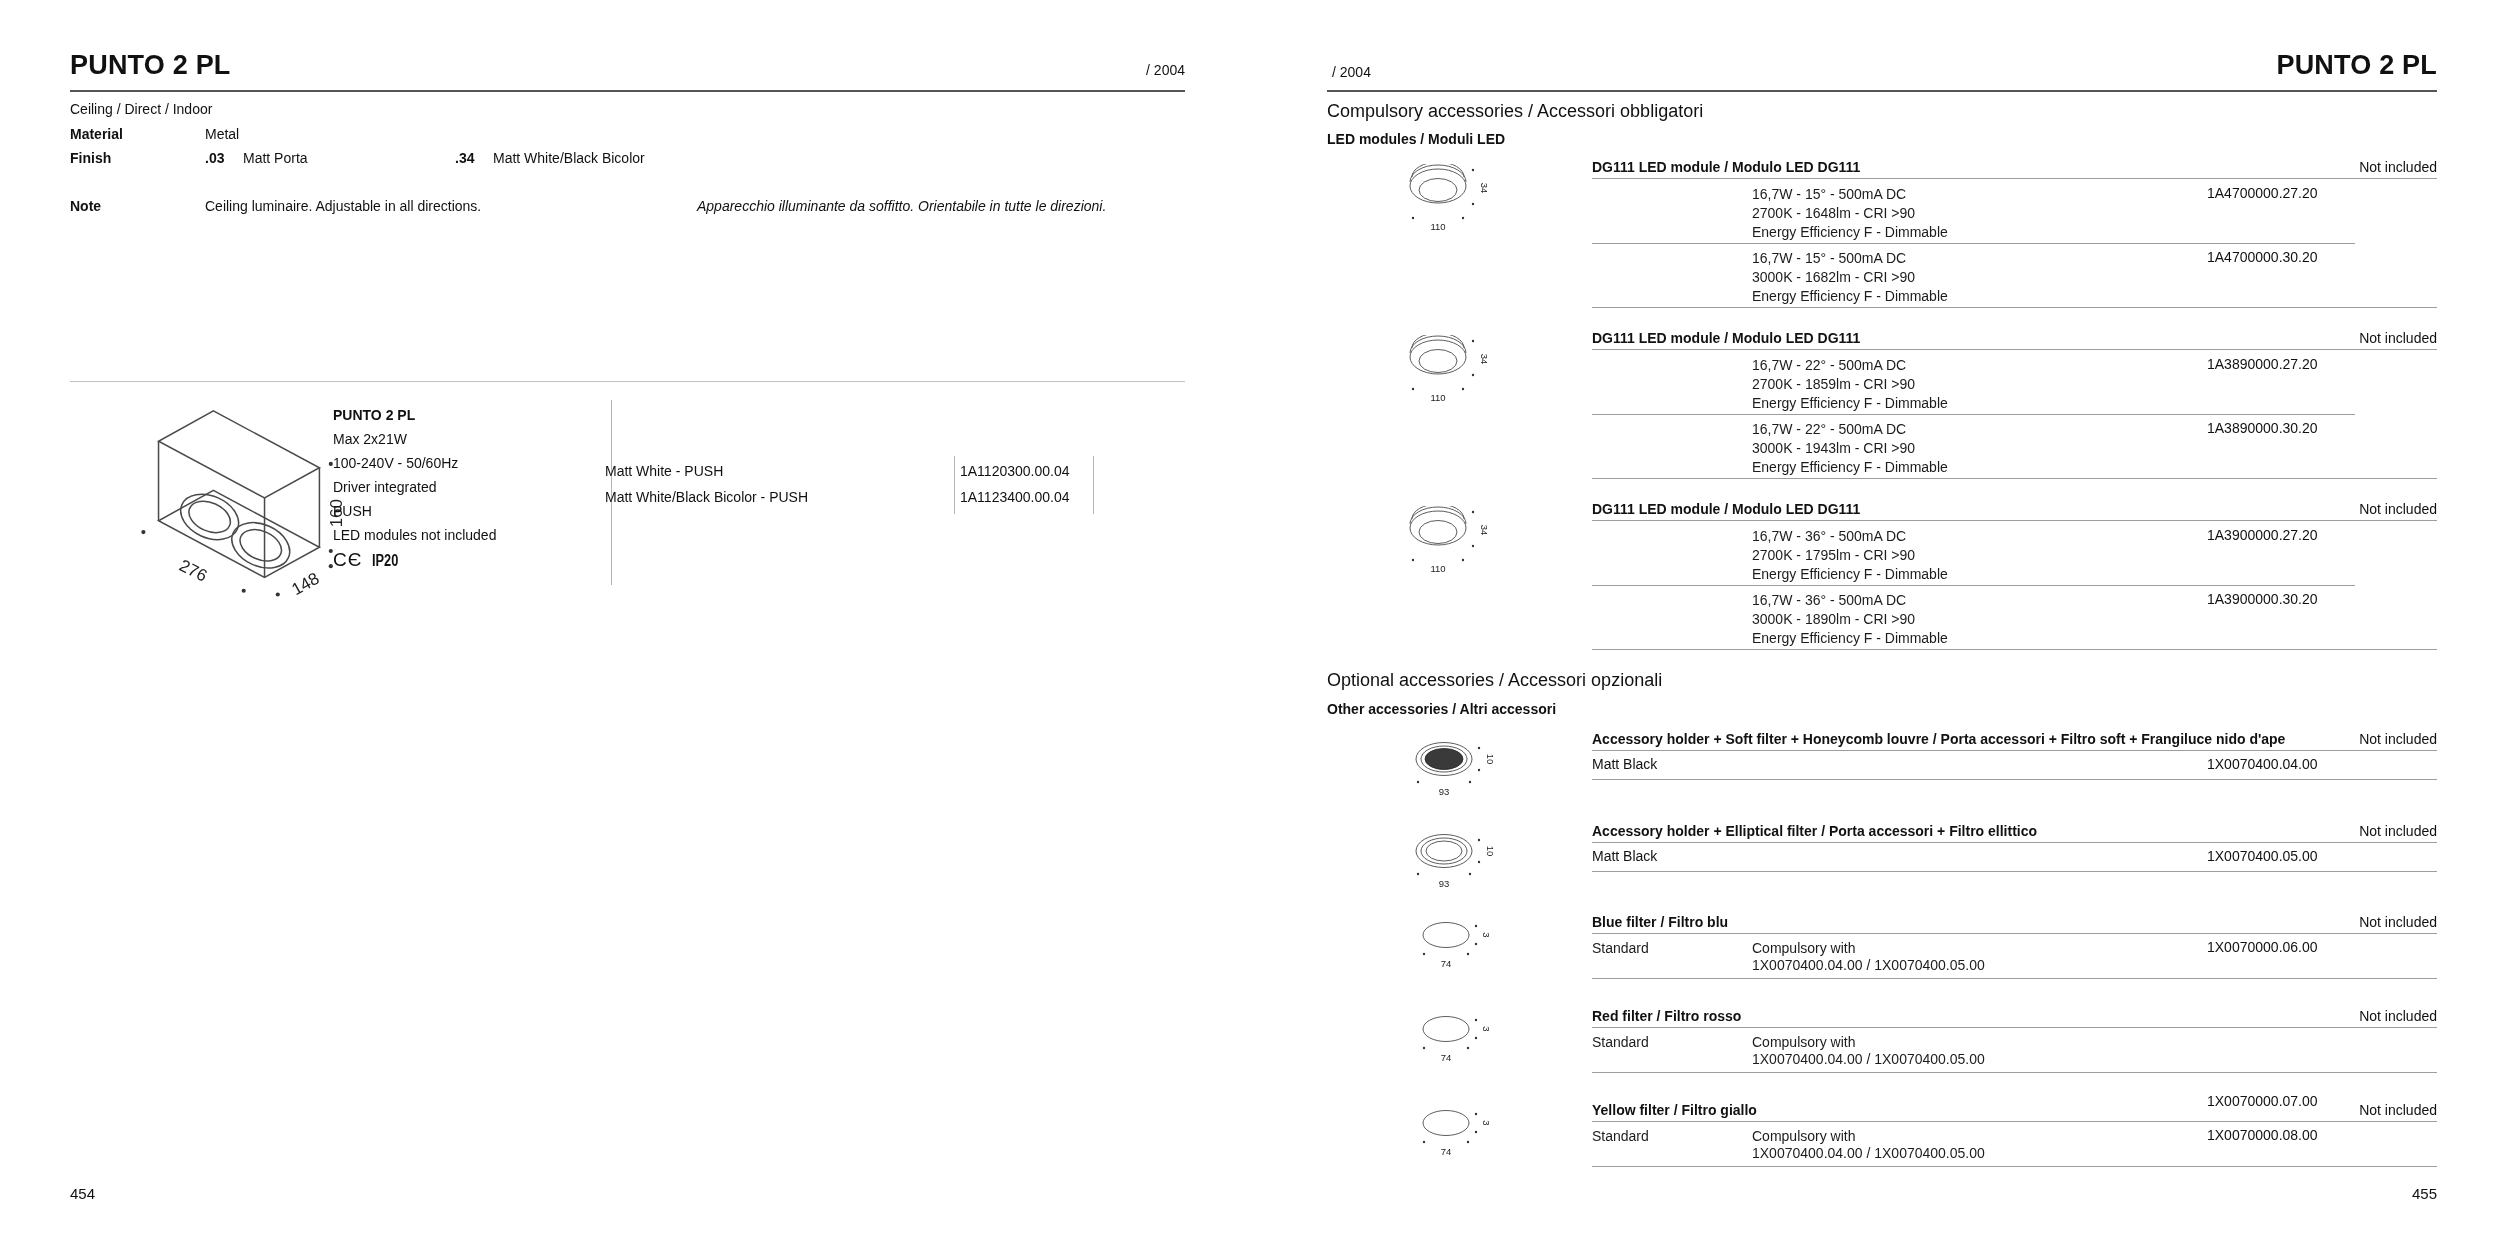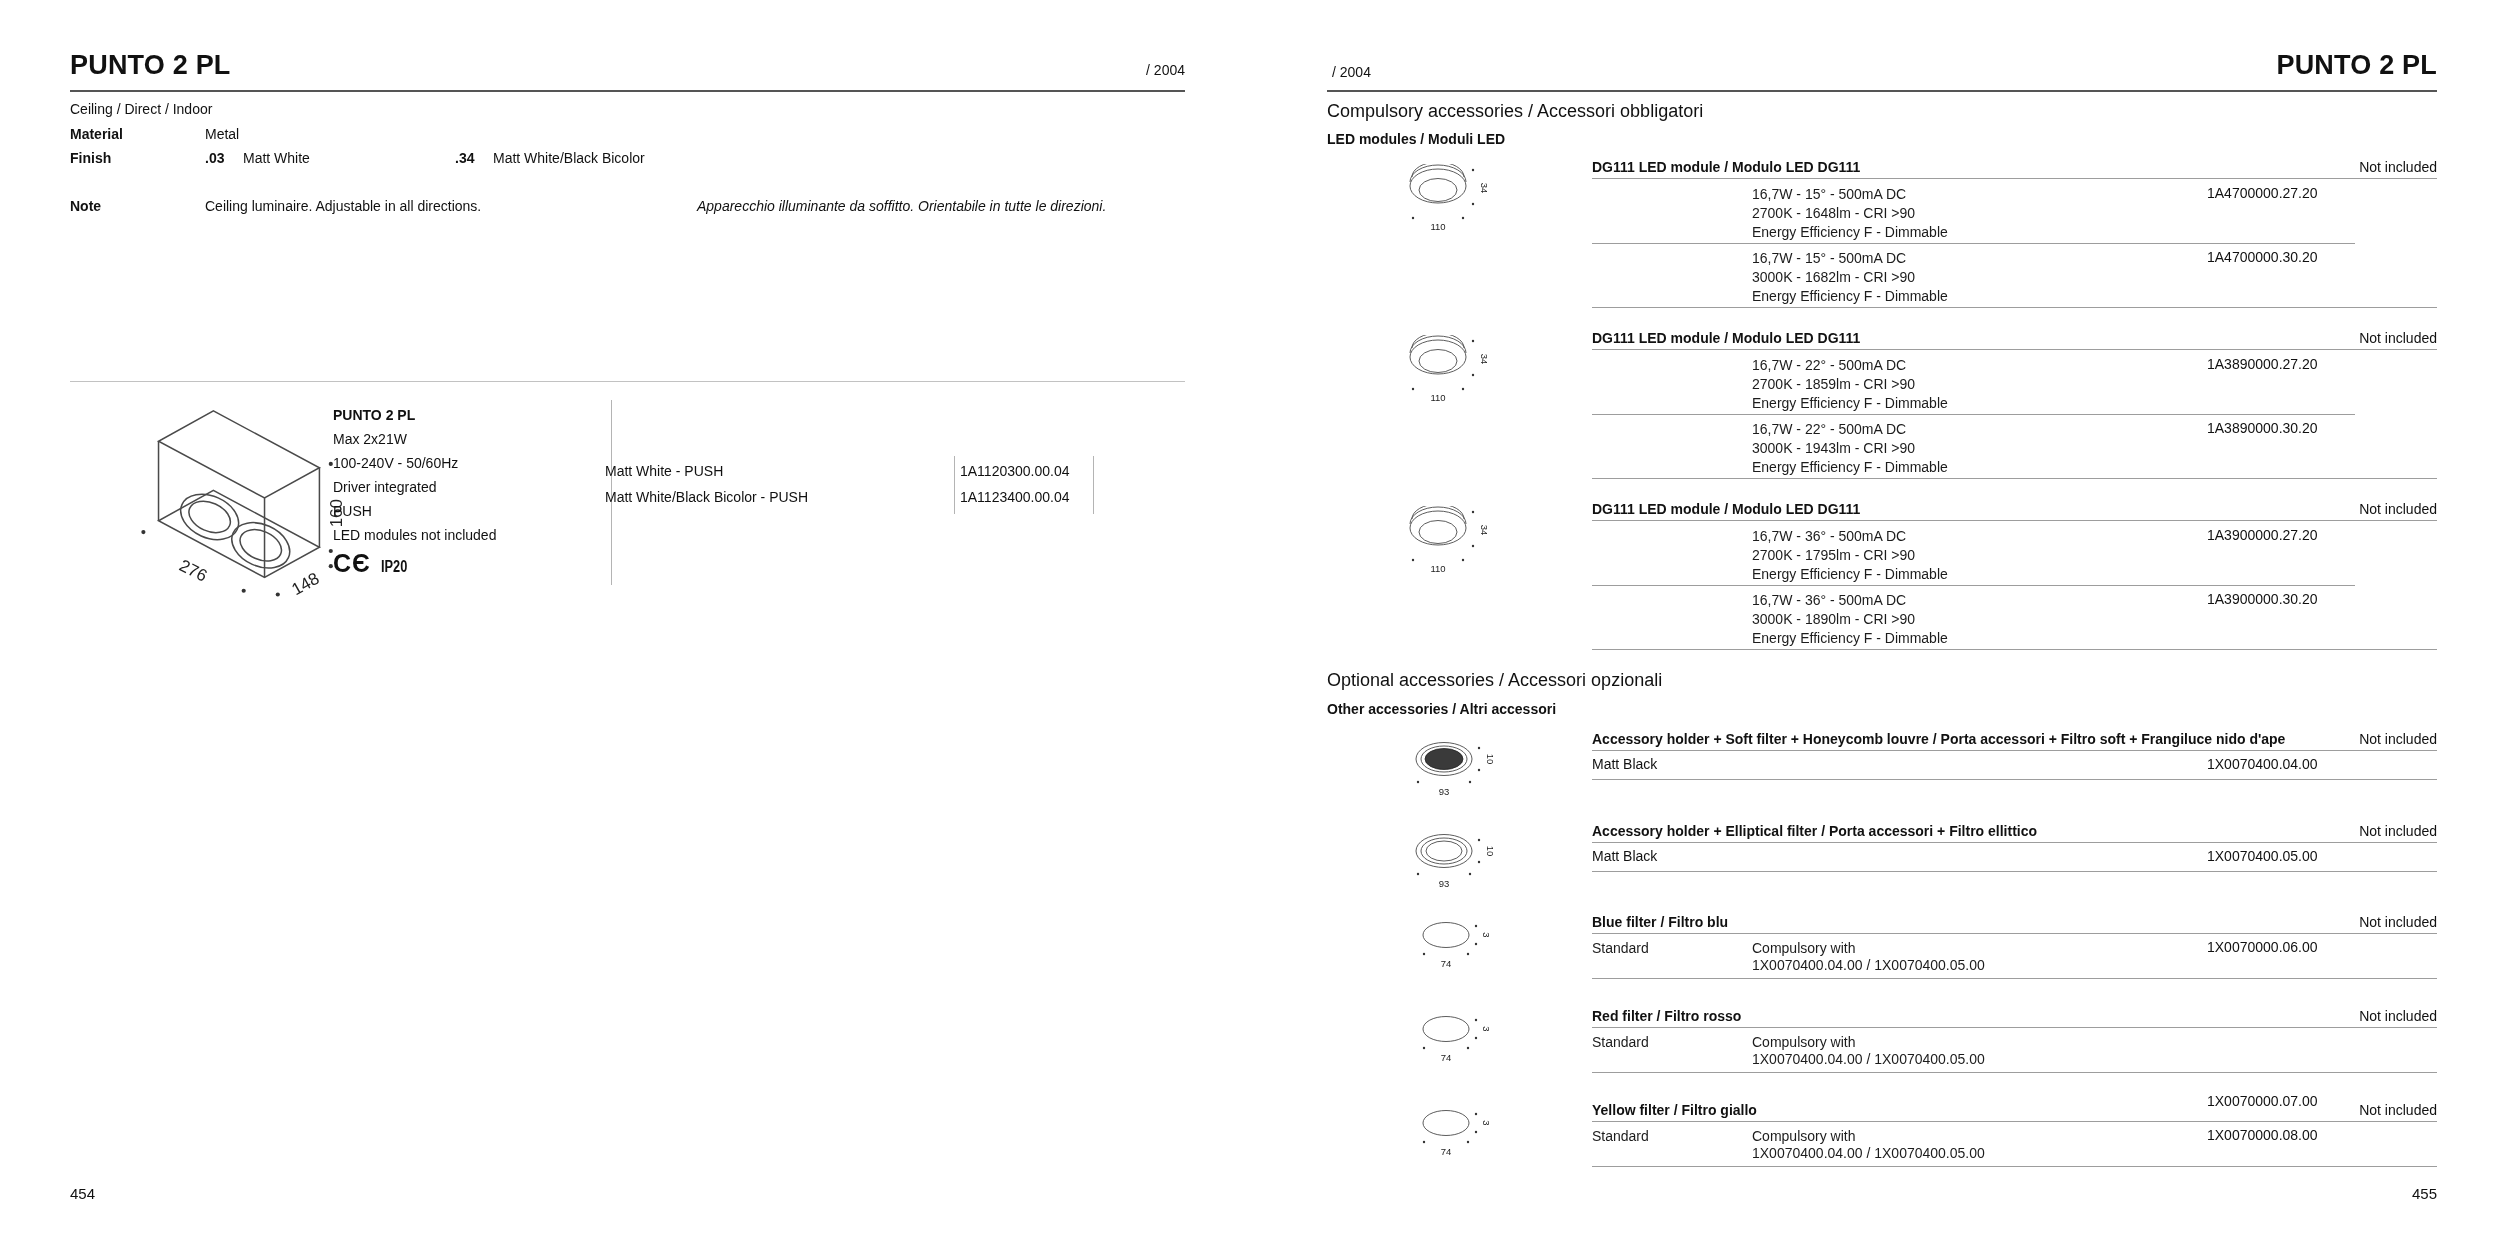--- a/index.html
+++ b/index.html
@@ -12,40 +12,40 @@
   .it{font-style:italic;}
   .h27{font-size:27px;font-weight:bold;letter-spacing:.2px;}
   .h18{font-size:18px;font-weight:normal;}
   .h14{font-size:14px;font-weight:bold;}
   .pnum{font-size:15px;color:#111;}
   .rule{position:absolute;height:2px;background:#555;}
   .grule{position:absolute;height:1px;background:#9d9d9d;}
   .vline{position:absolute;width:1px;background:#b4b4b4;}
   .ra{text-align:right;}
   svg{display:block;}
-  .ce{font-size:25px;font-weight:700;letter-spacing:1px;}
+  .ce{font-size:19px;font-weight:400;letter-spacing:1px;}
   .ip{font-size:16px;font-weight:600;display:inline-block;transform:scaleX(.8);transform-origin:left bottom;margin-left:10px;}
 </style>
 </head>
 <body>
 
 <div class="sheet">
 
   <div class="abs h27" style="left:70px;top:50px;">PUNTO 2 PL</div>
   <div class="abs t14 ra" style="left:985px;top:62px;width:200px;">/ 2004</div>
   <div class="rule" style="left:70px;top:90px;width:1115px;"></div>
 
   <div class="abs t14" style="left:70px;top:101px;">Ceiling / Direct / Indoor</div>
 
   <div class="abs t14 b" style="left:70px;top:126px;">Material</div>
   <div class="abs t14" style="left:205px;top:126px;">Metal</div>
 
   <div class="abs t14 b" style="left:70px;top:150px;">Finish</div>
   <div class="abs t14 b" style="left:205px;top:150px;">.03</div>
-  <div class="abs t14" style="left:243px;top:150px;">Matt White</div>
+  <div class="abs t14" style="left:243px;top:150px;">Matt Porta</div>
   <div class="abs t14 b" style="left:455px;top:150px;">.34</div>
   <div class="abs t14" style="left:493px;top:150px;">Matt White/Black Bicolor</div>
 
   <div class="abs t14 b" style="left:70px;top:198px;">Note</div>
   <div class="abs t14" style="left:205px;top:198px;">Ceiling luminaire. Adjustable in all directions.</div>
   <div class="abs t14 it" style="left:697px;top:198px;">Apparecchio illuminante da soffitto. Orientabile in tutte le direzioni.</div>
 
   <div class="grule" style="left:70px;top:381px;width:1115px;background:#c2c2c2;"></div>
 
   <div class="abs" style="left:130px;top:392px;">

